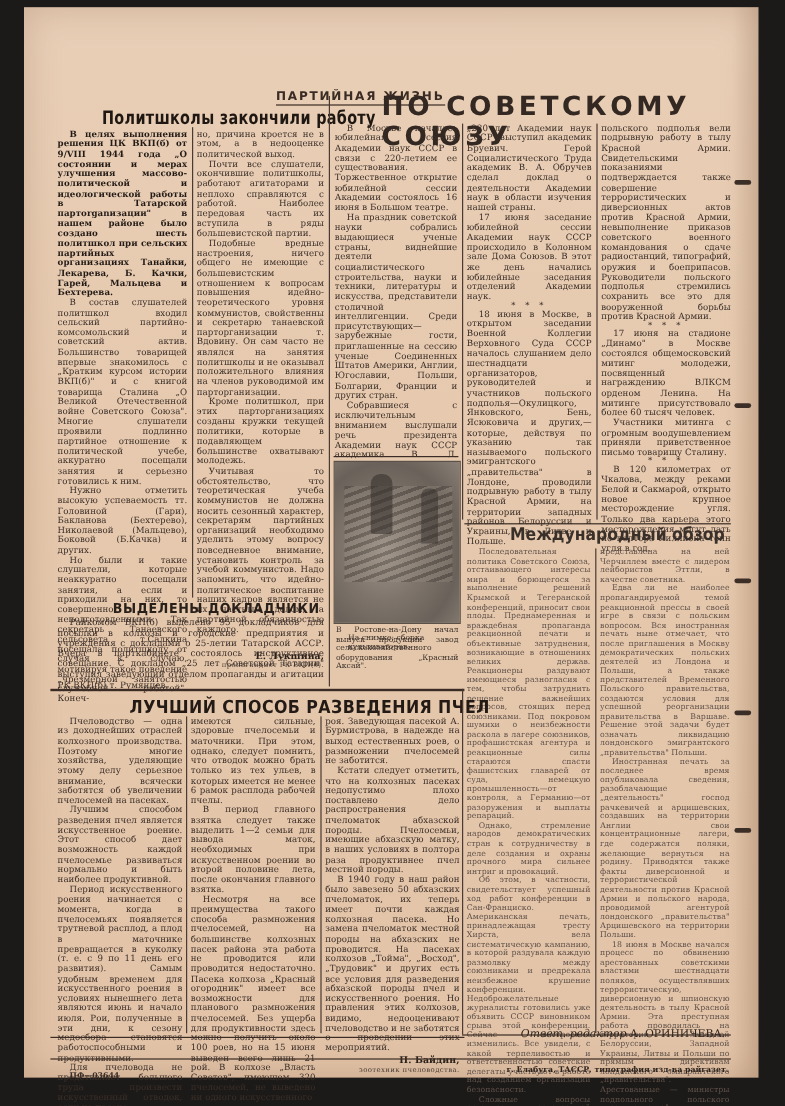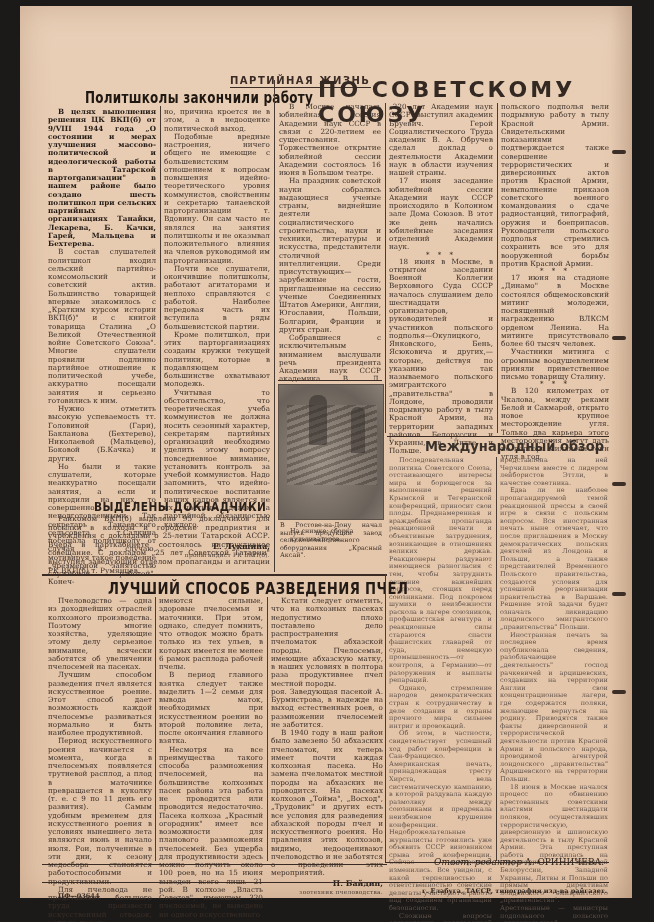--- a/index.html
+++ b/index.html
@@ -102,22 +102,22 @@
 
 <div class="abs col-text" style="left:48px; top:108px; width:108px;">
   <p class="bold">В целях выполнения решения ЦК ВКП(б) от 9/VIII 1944 года „О состоянии и мерах улучшения массово-политической и идеологической работы в Татарской партorganизации" в нашем районе было создано шесть политшкол при сельских партийных организациях Танайки, Лекарева, Б. Качки, Гарей, Мальцева и Бехтерева.</p>
   <p>В состав слушателей политшкол входил сельский партийно-комсомольский и советский актив. Большинство товарищей впервые знакомилось с „Кратким курсом истории ВКП(б)" и с книгой товарища Сталина „О Великой Отечественной войне Советского Союза". Многие слушатели проявили подлинно партийное отношение к политической учебе, аккуратно посещали занятия и серьезно готовились к ним.</p>
   <p>Нужно отметить высокую успеваемость тт. Головиной (Гари), Бакланова (Бехтерево), Николаевой (Мальцево), Боковой (Б.Качка) и других.</p>
   <p>Но были и такие слушатели, которые неаккуратно посещали занятия, а если и приходили на них, то совершенно неподготовленными. Так секретарь Танаевского сельсовета т.Салкина посещала политшколу от случая к случаю, мотивируя такое поведение „чрезмерной занятостью служебной работой". Конеч-</p>
 </div>
 <div class="vline" style="left:160px; top:106px; height:392px;"></div>
 <div class="abs col-text" style="left:164px; top:108px; width:106px;">
   <p style="text-indent:0">но, причина кроется не в этом, а в недооценке политической выход.</p>
+  <p>Почти все слушатели, окончившие политшколы, работают агитаторами и неплохо справляются с работой. Наиболее передовая часть их вступила в ряды большевистской партии.</p>
   <p>Подобные вредные настроения, ничего общего не имеющие с большевистским отношением к вопросам повышения идейно-теоретического уровня коммунистов, свойственны и секретарю танаевской парторганизации т. Вдовину. Он сам часто не являлся на занятия политшколы и не оказывал положительного влияния на членов руководимой им парторганизации.</p>
-  <p>Почти все слушатели, окончившие политшколы, работают агитаторами и неплохо справляются с работой. Наиболее передовая часть их вступила в ряды большевистской партии.</p>
   <p>Кроме политшкол, при этих парторганизациях созданы кружки текущей политики, которые в подавляющем большинстве охватывают молодежь.</p>
   <p>Учитывая то обстоятельство, что теоретическая учеба коммунистов не должна носить сезонный характер, секретарям партийных организаций необходимо уделить этому вопросу повседневное внимание, установить контроль за учебой коммунистов. Надо запомнить, что идейно-политическое воспитание наших кадров является не их частным делом, а партийной обязанностью каждого.</p>
   <div class="signature" style="margin-top:14px">Е. Лукшина,</div>
   <div class="signature-sub">пропагандист РК ВКП(б).</div>
 </div>
 
 <div class="h-speakers">ВЫДЕЛЕНЫ ДОКЛАДЧИКИ</div>
 <div class="abs col-text" style="left:48px; top:515px; width:222px; font-size:7.3px; line-height:8.6px;">
   <p>Райкомом ВКП(б) выделено 95 докладчиков для посылки в колхозы и городские предприятия и учреждения с докладами о 25-летии Татарской АССР. Вчера в парткабинете состоялось инструктивное совещание. С докладом „25 лет Советской Татарии" выступил заведующий отделом пропаганды и агитации РК ВКП(б) т. Румянцев.</p>
 </div>
@@ -179,22 +179,22 @@
   <p>Для пчеловода не представляет большого труда произвести искусственный отводок, если на пасеке</p>
 </div>
 <div class="vline" style="left:155px; top:597px; height:264px;"></div>
 <div class="abs col-text" style="left:159px; top:597px; width:104px;">
   <p style="text-indent:0">имеются сильные, здоровые пчелосемьи и маточники. При этом, однако, следует помнить, что отводок можно брать только из тех ульев, в которых имеется не менее 6 рамок расплода рабочей пчелы.</p>
   <p>В период главного взятка следует также выделить 1—2 семьи для вывода маток, необходимых при искусственном роении во второй половине лета, после окончания главного взятка.</p>
   <p>Несмотря на все преимущества такого способа размножения пчелосемей, на большинстве колхозных пасек района эта работа не проводится или проводится недостаточно. Пасека колхоза „Красный огородник" имеет все возможности для планового размножения пчелосемей. Без ущерба для продуктивности здесь можно получить около 100 роев, но на 15 июня выведен всего лишь 21 рой. В колхозе „Власть Советов", имеющем 320 пчелосемей, не выведено ни одного искусственного</p>
 </div>
 <div class="vline" style="left:267px; top:597px; height:264px;"></div>
 <div class="abs col-text" style="left:271px; top:597px; width:112px;">
+  <p style="text-indent:0">роя. Заведующая пасекой А. Бурмистрова, в надежде на выход естественных роев, о размножении пчелосемей не заботится.</p>
   <p>Кстати следует отметить, что на колхозных пасеках недопустимо плохо поставлено дело распространения пчеломаток абхазской породы. Пчелосемьи, имеющие абхазскую матку, в наших условиях в полтора раза продуктивнее пчел местной породы.</p>
-  <p style="text-indent:0">роя. Заведующая пасекой А. Бурмистрова, в надежде на выход естественных роев, о размножении пчелосемей не заботится.</p>
   <p>В 1940 году в наш район было завезено 50 абхазских пчеломаток, их теперь имеет почти каждая колхозная пасека. Но замена пчеломаток местной породы на абхазских не проводится. На пасеках колхозов „Тойма", „Восход", „Трудовик" и других есть все условия для разведения абхазской породы пчел и искусственного роения. Но правления этих колхозов, видимо, недооценивают пчеловодство и не заботятся о проведении этих мероприятий.</p>
   <div class="signature" style="margin-top:2px;">П. Байдин,</div>
   <div class="signature-sub">зоотехник пчеловодства.</div>
 </div>
 <div class="vline" style="left:385px; top:574px; height:288px;"></div>
 
 <div class="hline" style="left:42px; top:864px; width:345px; height:1px;"></div>
 <div class="hline" style="left:385px; top:862px; width:224px; height:1px;"></div>
 <div class="footer-editor">
   <i>Ответ. редактор</i>

